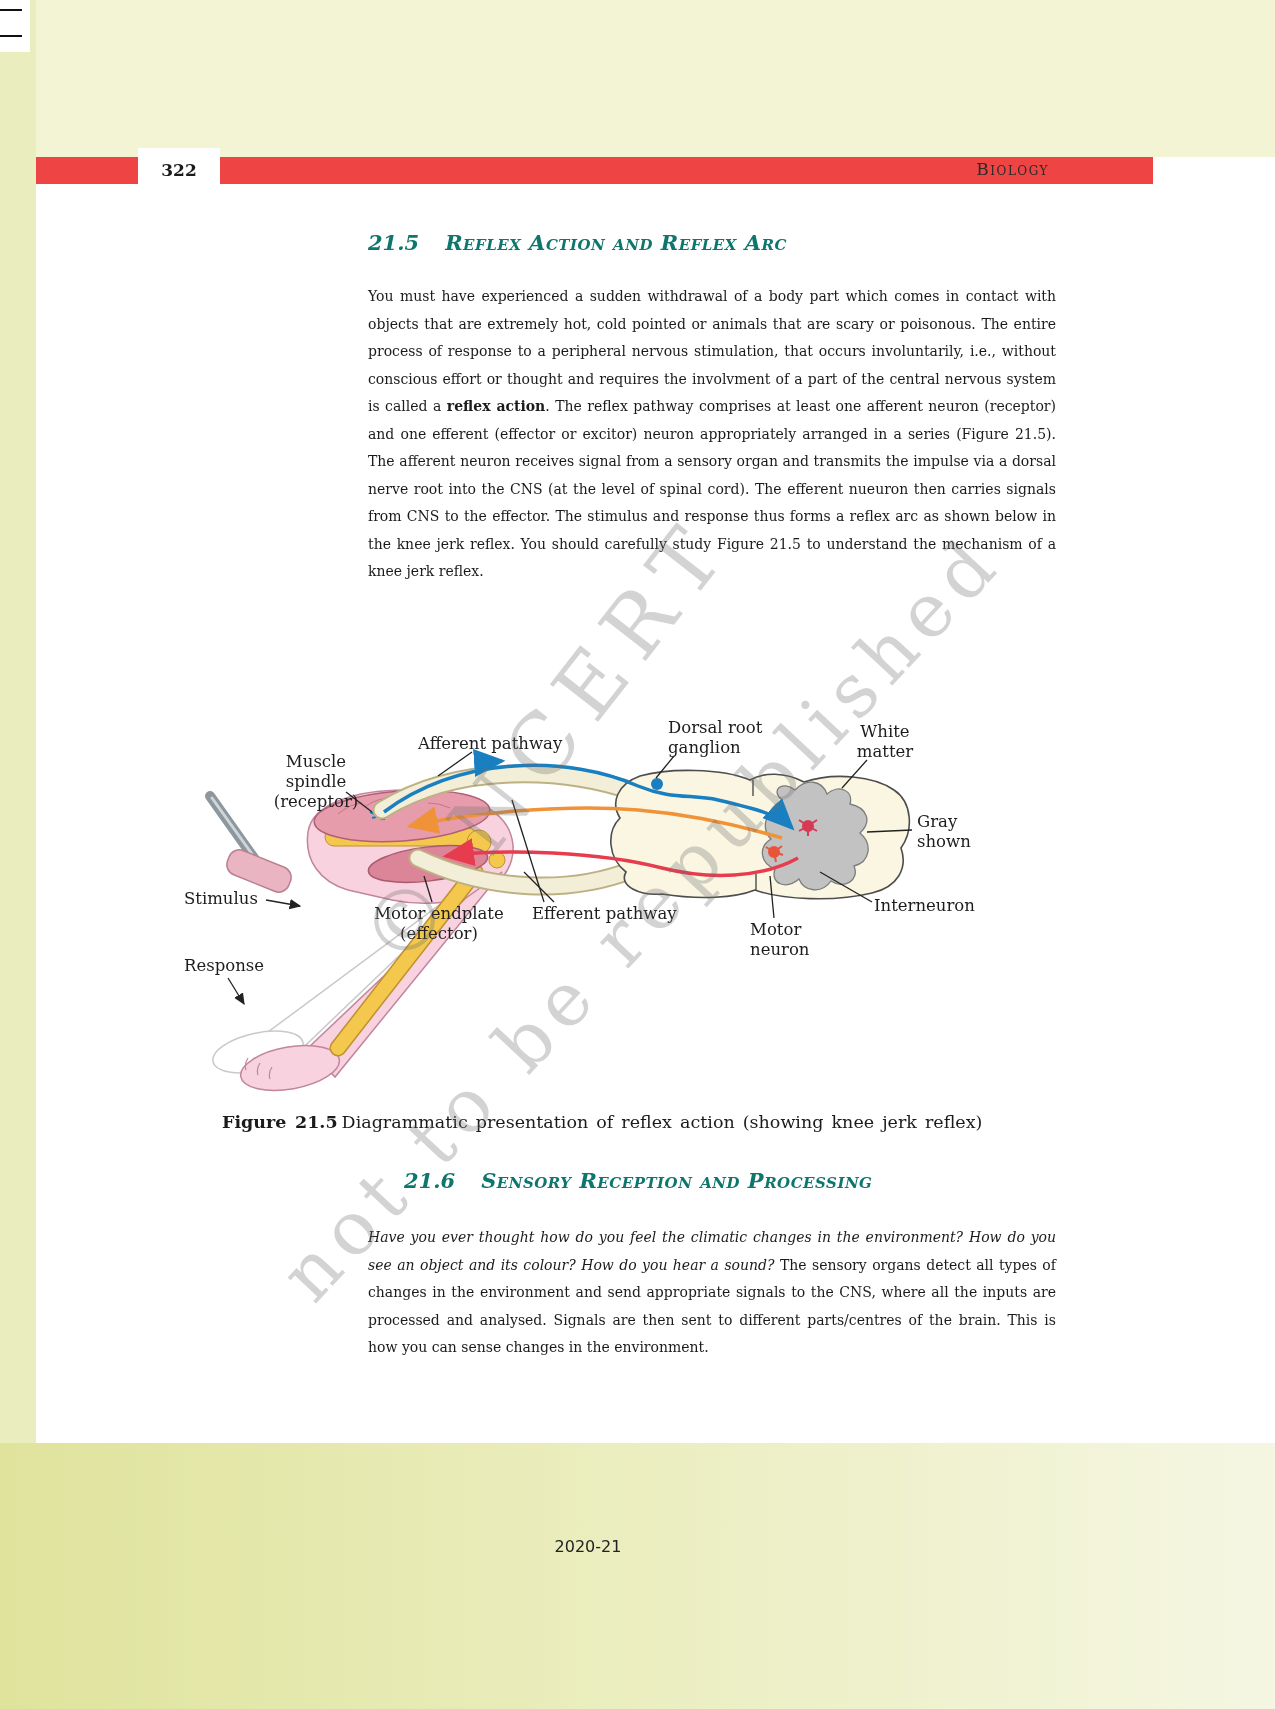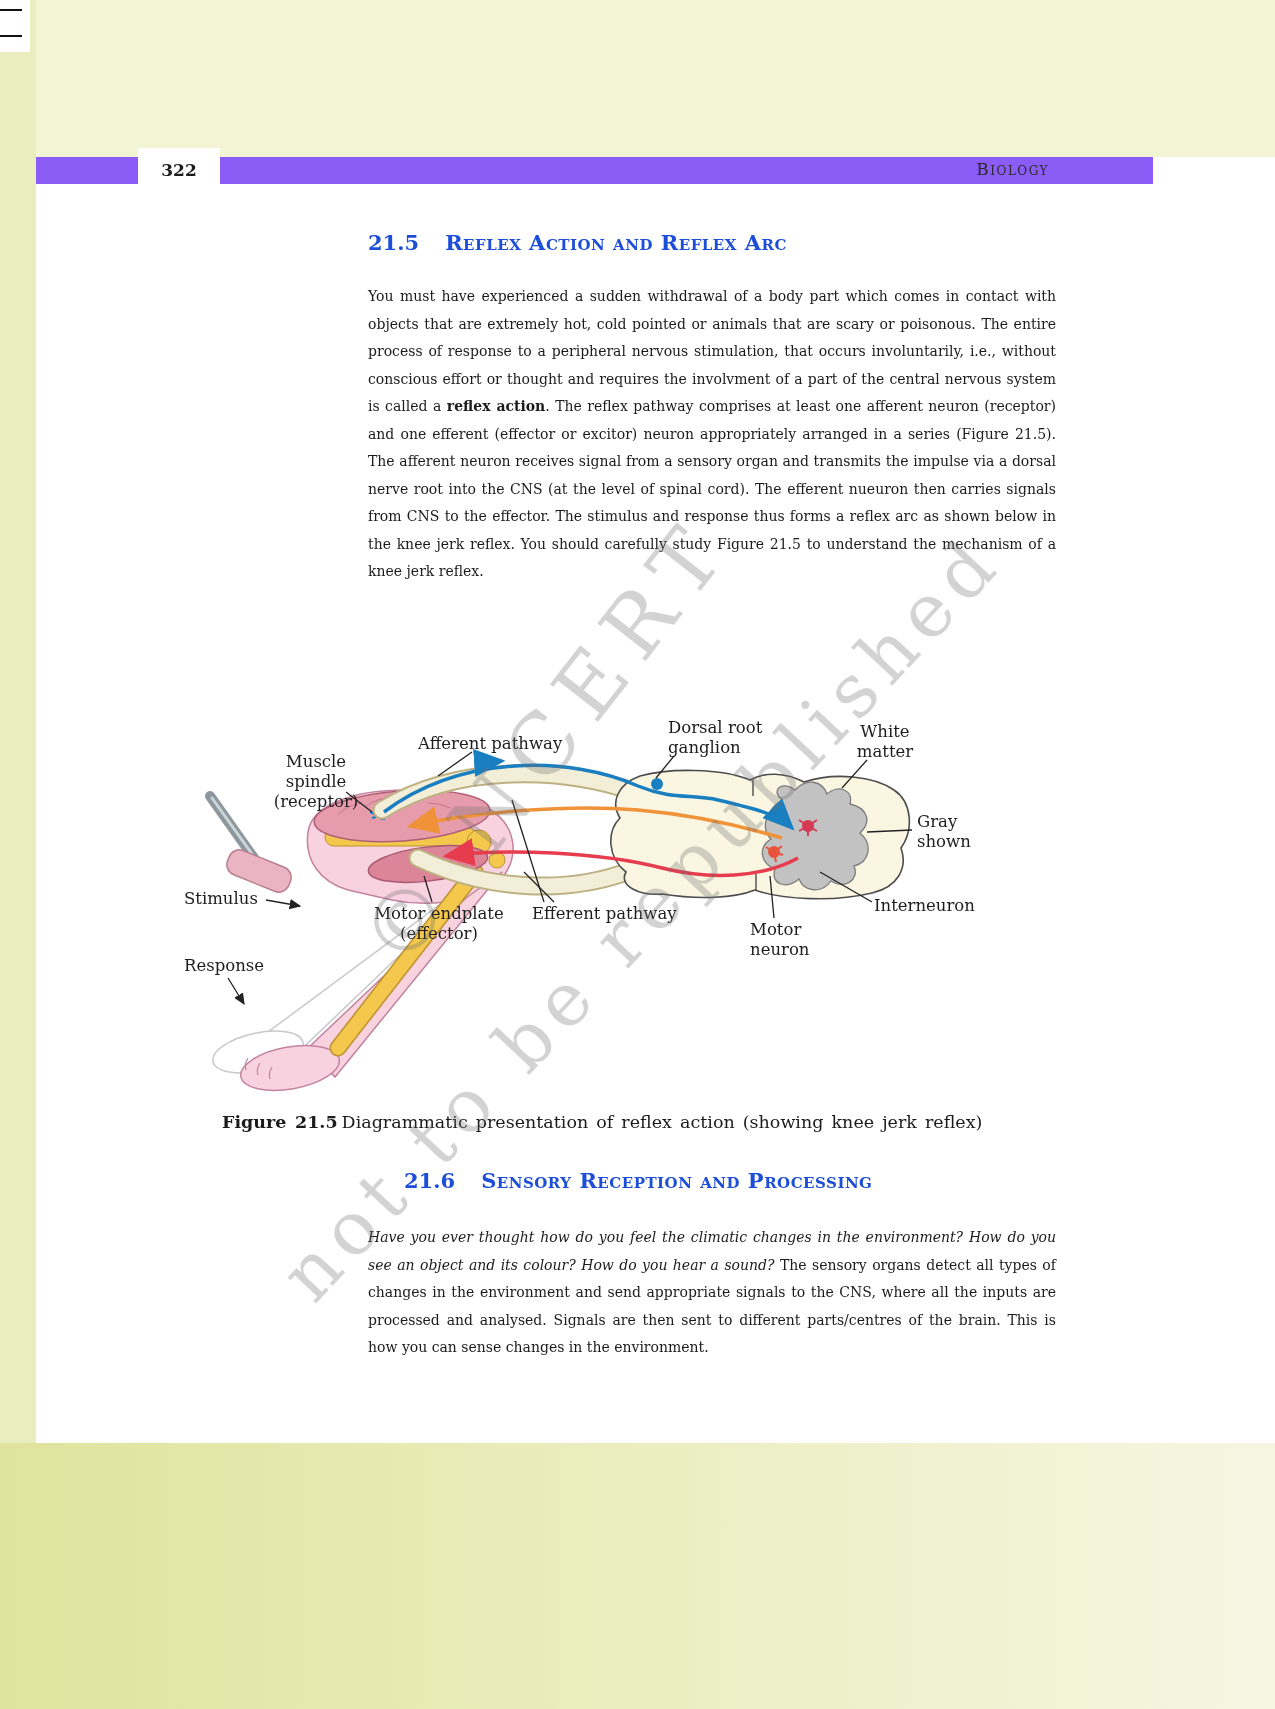--- a/index.html
+++ b/index.html
@@ -9,29 +9,29 @@
   
   .band-top{position:absolute;left:0;top:0;width:1275px;height:157px;background:#f2f4d3;}
   .band-left{position:absolute;left:0;top:0;width:36px;height:1709px;background:#eaedbd;}
   .band-bottom{position:absolute;left:0;top:1443px;width:1275px;height:266px;
                background:linear-gradient(90deg,#dfe39c 0%,#eaedbc 45%,#f5f6e2 100%);}
   .crop-bg{position:absolute;left:0;top:0;width:30px;height:52px;background:#fff;}
   .crop{position:absolute;left:0;width:22px;height:2px;background:#111;}
   .crop.c1{top:9px;} .crop.c2{top:35px;}
 
   
-  .header-bar{position:absolute;left:36px;top:157px;width:1117px;height:27px;background:#8b5cf6;}
+  .header-bar{position:absolute;left:36px;top:157px;width:1117px;height:27px;background:#ef4444;}
   .running-header{position:absolute;right:104px;top:2px;font-size:17px;font-variant:small-caps;
                   letter-spacing:1.5px;color:#2b2b2b;}
   .pagenum-tab{position:absolute;left:138px;top:148px;width:82px;height:44px;background:#ffffff;
                display:flex;align-items:center;justify-content:center;}
   .pagenum{font-size:17px;font-weight:bold;}
 
   
-  .sec-head{position:absolute;left:368px;width:690px;color:#1d4ed8;font-weight:bold;}
+  .sec-head{position:absolute;left:368px;width:690px;color:#0f766e;font-weight:bold;font-style:italic;}
   .sec-head.s215{top:230px;}
   .sec-head.s216{top:1168px;margin-left:36px;}
   .sec-num{font-size:21px;margin-right:26px;}
   .sec-title{font-size:21px;font-variant:small-caps;letter-spacing:.5px;}
 
   
   .body-para{position:absolute;left:368px;width:688px;margin:0;font-size:14px;
              line-height:27.5px;text-align:justify;}
   .body-para.p215{top:283px;}
   .body-para.p216{top:1224px;}
@@ -196,13 +196,14 @@
 
   <div class="sec-head s216">
     <span class="sec-num">21.6</span><span class="sec-title">Sensory Reception and Processing</span>
   </div>
 
   <p class="body-para p216"><i>Have you ever thought how do you feel the climatic changes in the environment? How do you see an object and its colour? How do you hear a sound?</i><span> The sensory organs detect all types of changes in the environment and send appropriate signals to the CNS, where all the inputs are processed and analysed. Signals are then sent to different parts/centres of the brain. This is how you can sense changes in the environment.</span></p>
 
   <div class="wm wm1">© NCERT</div>
   <div class="wm wm2">not to be republished</div>
 
+  <div class="footer">2020-21</div>
 </div>
 
 </body></html>

